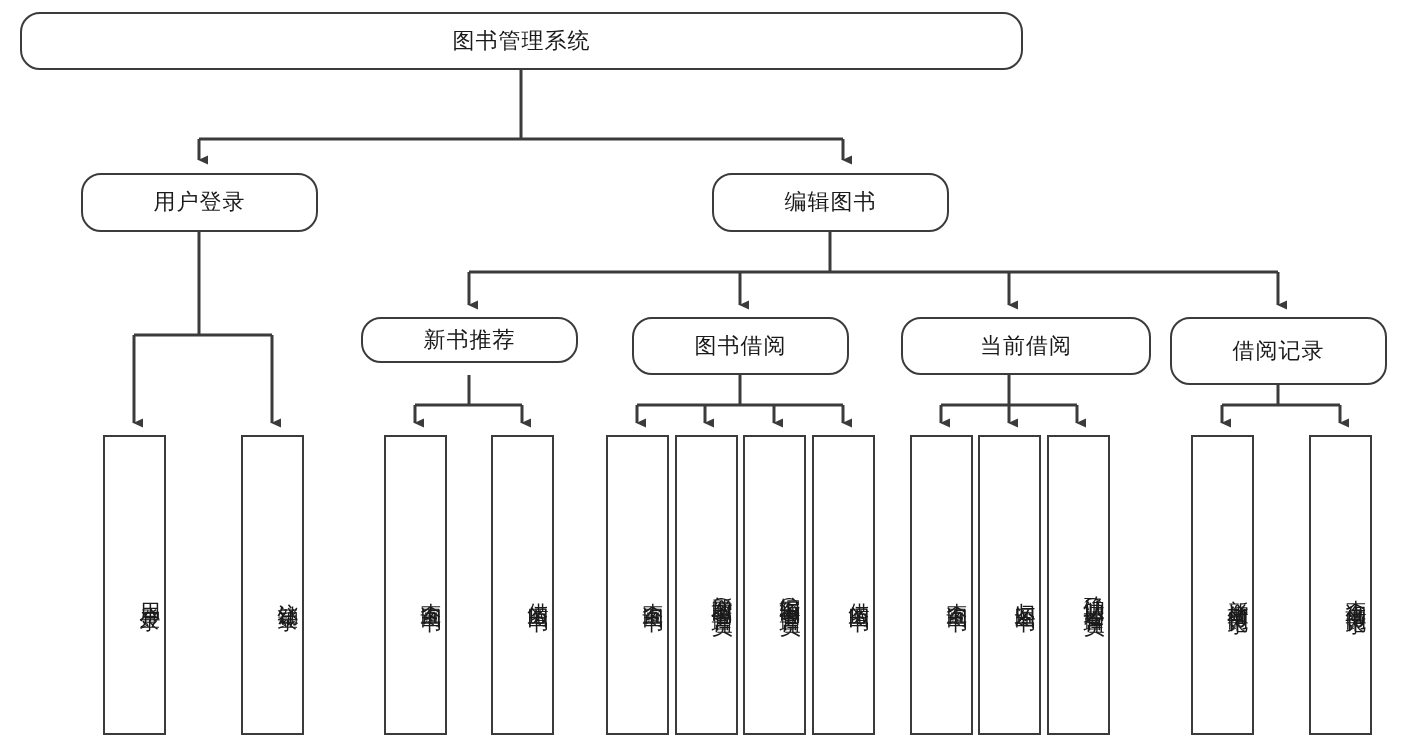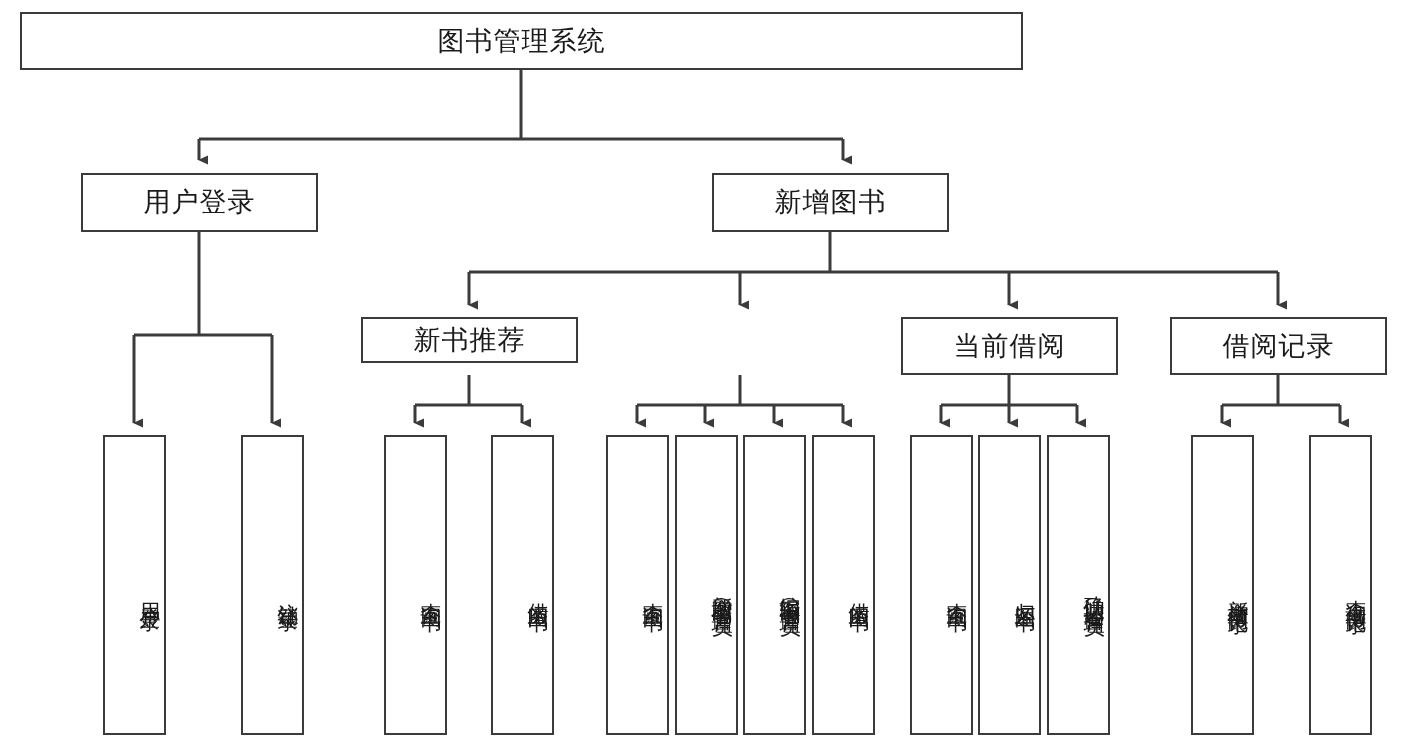--- a/index.html
+++ b/index.html
@@ -30,23 +30,24 @@
     box-sizing: border-box;
     border: 2px solid #3b3b3b;
     background: #ffffff;
     display: flex;
     align-items: center;
     justify-content: center;
     color: #1a1a1a;
     text-align: center;
   }
   .node.horiz {
-    font-size: 27px;
+    font-size: 22px;
     letter-spacing: 1px;
     line-height: 1.2;
+    border-radius: 20px;
   }
   .node.vert {
     writing-mode: vertical-rl;
     text-orientation: upright;
     font-size: 21px;
     letter-spacing: 3px;
     padding-top: 14px;
     align-items: flex-start;
     justify-content: center;
   }
@@ -120,30 +121,33 @@
   </svg>
 
   <div class="node horiz" style="left:20px; top:12px; width:1003px; height:58px;">
     <span>图书管理系统</span>
   </div>
 
   <div class="node horiz" style="left:81px; top:173px; width:237px; height:59px;">
     <span>用户登录</span>
   </div>
   <div class="node horiz" style="left:712px; top:173px; width:237px; height:59px;">
-    <span>新增图书</span>
+    <span>编辑图书</span>
   </div>
 
   <div class="node horiz" style="left:361px; top:317px; width:217px; height:46px;">
     <span>新书推荐</span>
   </div>
-  <div class="node horiz" style="left:901px; top:317px; width:217px; height:58px;">
+  <div class="node horiz" style="left:632px; top:317px; width:217px; height:58px;">
+    <span>图书借阅</span>
+  </div>
+  <div class="node horiz" style="left:901px; top:317px; width:250px; height:58px;">
     <span>当前借阅</span>
   </div>
-  <div class="node horiz" style="left:1170px; top:317px; width:217px; height:58px;">
+  <div class="node horiz" style="left:1170px; top:317px; width:217px; height:68px;">
     <span>借阅记录</span>
   </div>
 
   <div class="node vert" style="left:103px; top:435px; width:63px; height:300px;">
     <span>用户登录</span>
   </div>
   <div class="node vert" style="left:241px; top:435px; width:63px; height:300px;">
     <span>注销登录</span>
   </div>
 

